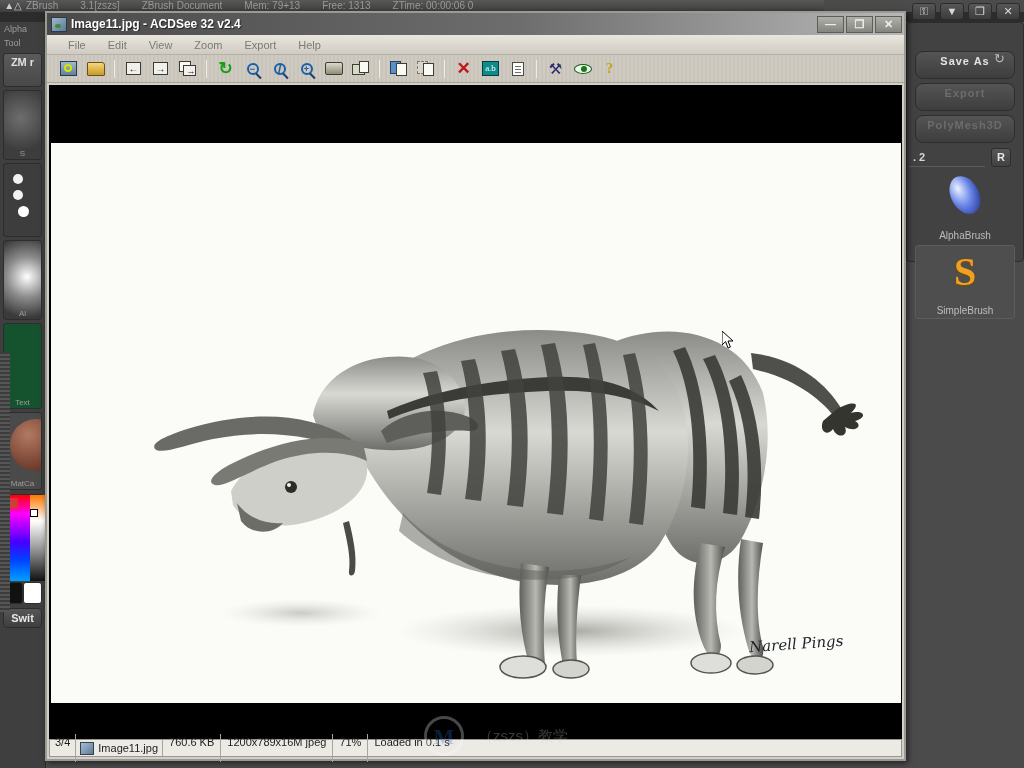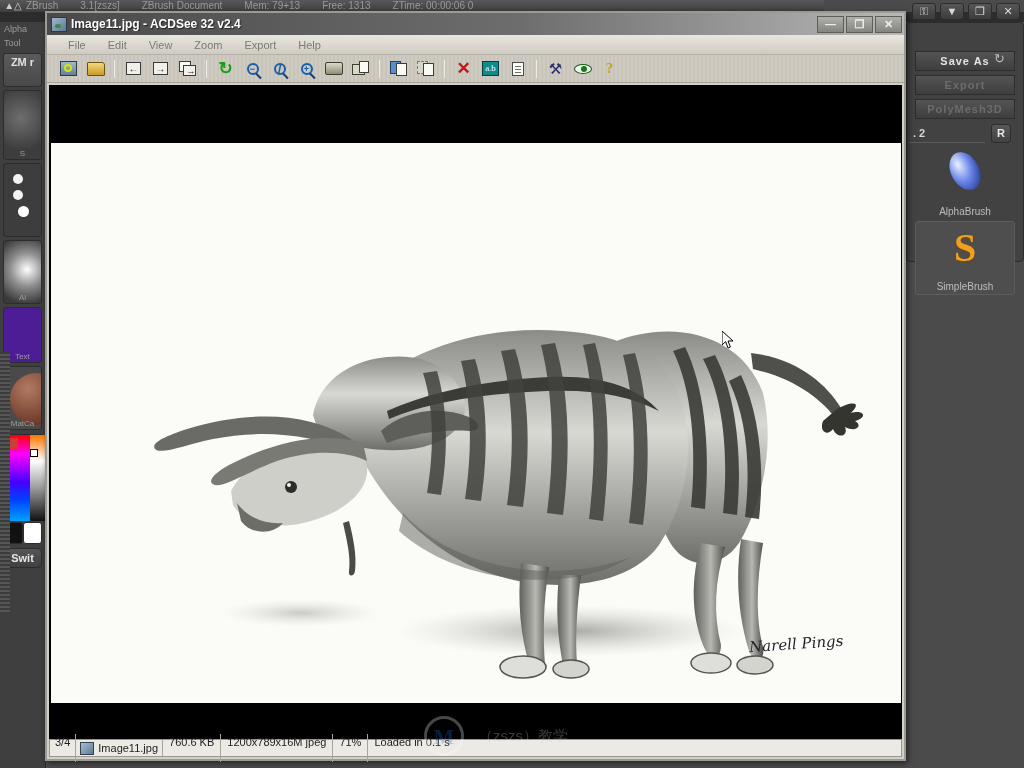--- a/index.html
+++ b/index.html
@@ -75,21 +75,21 @@
       0deg, #565656 0 2px, #3c3c3c 2px 4px);
   }
 
   
   #zb-right {
     position: absolute; left: 906px; top: 22px; width: 118px; height: 240px;
     background: #424242;
     border: 1px solid #2d2d2d; border-radius: 4px;
   }
   .rbtn {
-    margin: 4px 8px; height: 20px; border-radius: 0;
+    margin: 4px 8px; height: 28px; border-radius: 8px;
     border: 1px solid #2d2d2d;
     background: linear-gradient(#545454, #3e3e3e);
     color: #e3e3e3; font-size: 11px; font-weight: bold;
     text-align: center; line-height: 18px;
     letter-spacing: 1px;
   }
   .rbtn.dim { color: #6c6c6c; font-weight: bold; }
   #zb-r-row {
     display: flex; align-items: center; margin: 4px 8px 2px 2px; height: 20px;
   }
@@ -318,29 +318,29 @@
       <div class="lsw-cap">S</div>
     </div>
 
     <div class="lsw" style="height:74px;background:#3d3d3d;">
       <div style="position:absolute;left:9px;top:10px;width:10px;height:10px;border-radius:50%;background:#f2f2f2;"></div>
       <div style="position:absolute;left:9px;top:26px;width:10px;height:10px;border-radius:50%;background:#f2f2f2;"></div>
       <div style="position:absolute;left:14px;top:42px;width:11px;height:11px;border-radius:50%;background:#ffffff;"></div>
       <div class="lsw-cap"></div>
     </div>
 
-    <div class="lsw" style="height:64px;background:radial-gradient(circle at 62% 46%, #ffffff, #8d8d8d 42%, #3a3a3a 85%);">
+    <div class="lsw" style="height:80px;background:radial-gradient(circle at 62% 46%, #ffffff, #8d8d8d 42%, #3a3a3a 85%);">
       <div class="lsw-cap">Al</div>
     </div>
 
-    <div class="lsw" style="height:56px;background:#4c1d95;">
+    <div class="lsw" style="height:86px;background:#14532d;">
       <div class="lsw-cap">Text</div>
     </div>
 
-    <div class="lsw" style="height:64px;background:#4a4a4a;">
+    <div class="lsw" style="height:78px;background:#4a4a4a;">
       <div style="position:absolute;left:6px;top:6px;width:52px;height:52px;border-radius:50%;background:radial-gradient(circle at 35% 30%, #b07a62, #7a4434 60%, #4a2a20);"></div>
       <div class="lsw-cap">MatCa</div>
     </div>
 
     <div style="margin:4px 3px 0 3px;height:86px;position:relative;border:1px solid #2d2d2d;">
       <div style="position:absolute;left:0;top:0;width:26px;height:86px;background:linear-gradient(#ff0000,#ff00ff 22%,#4400ff 55%,#0040ff 75%,#00a0ff);"></div>
       <div style="position:absolute;left:26px;top:0;width:22px;height:86px;background:linear-gradient(#ff7700,#ffffff 30%,#9a9a9a 62%,#111111);"></div>
       <div style="position:absolute;left:3px;top:3px;width:11px;height:11px;border:2px solid #e03030;background:#c8403a;"></div>
       <div style="position:absolute;left:26px;top:14px;width:8px;height:8px;border:1px solid #000;background:#fff;"></div>
     </div>

